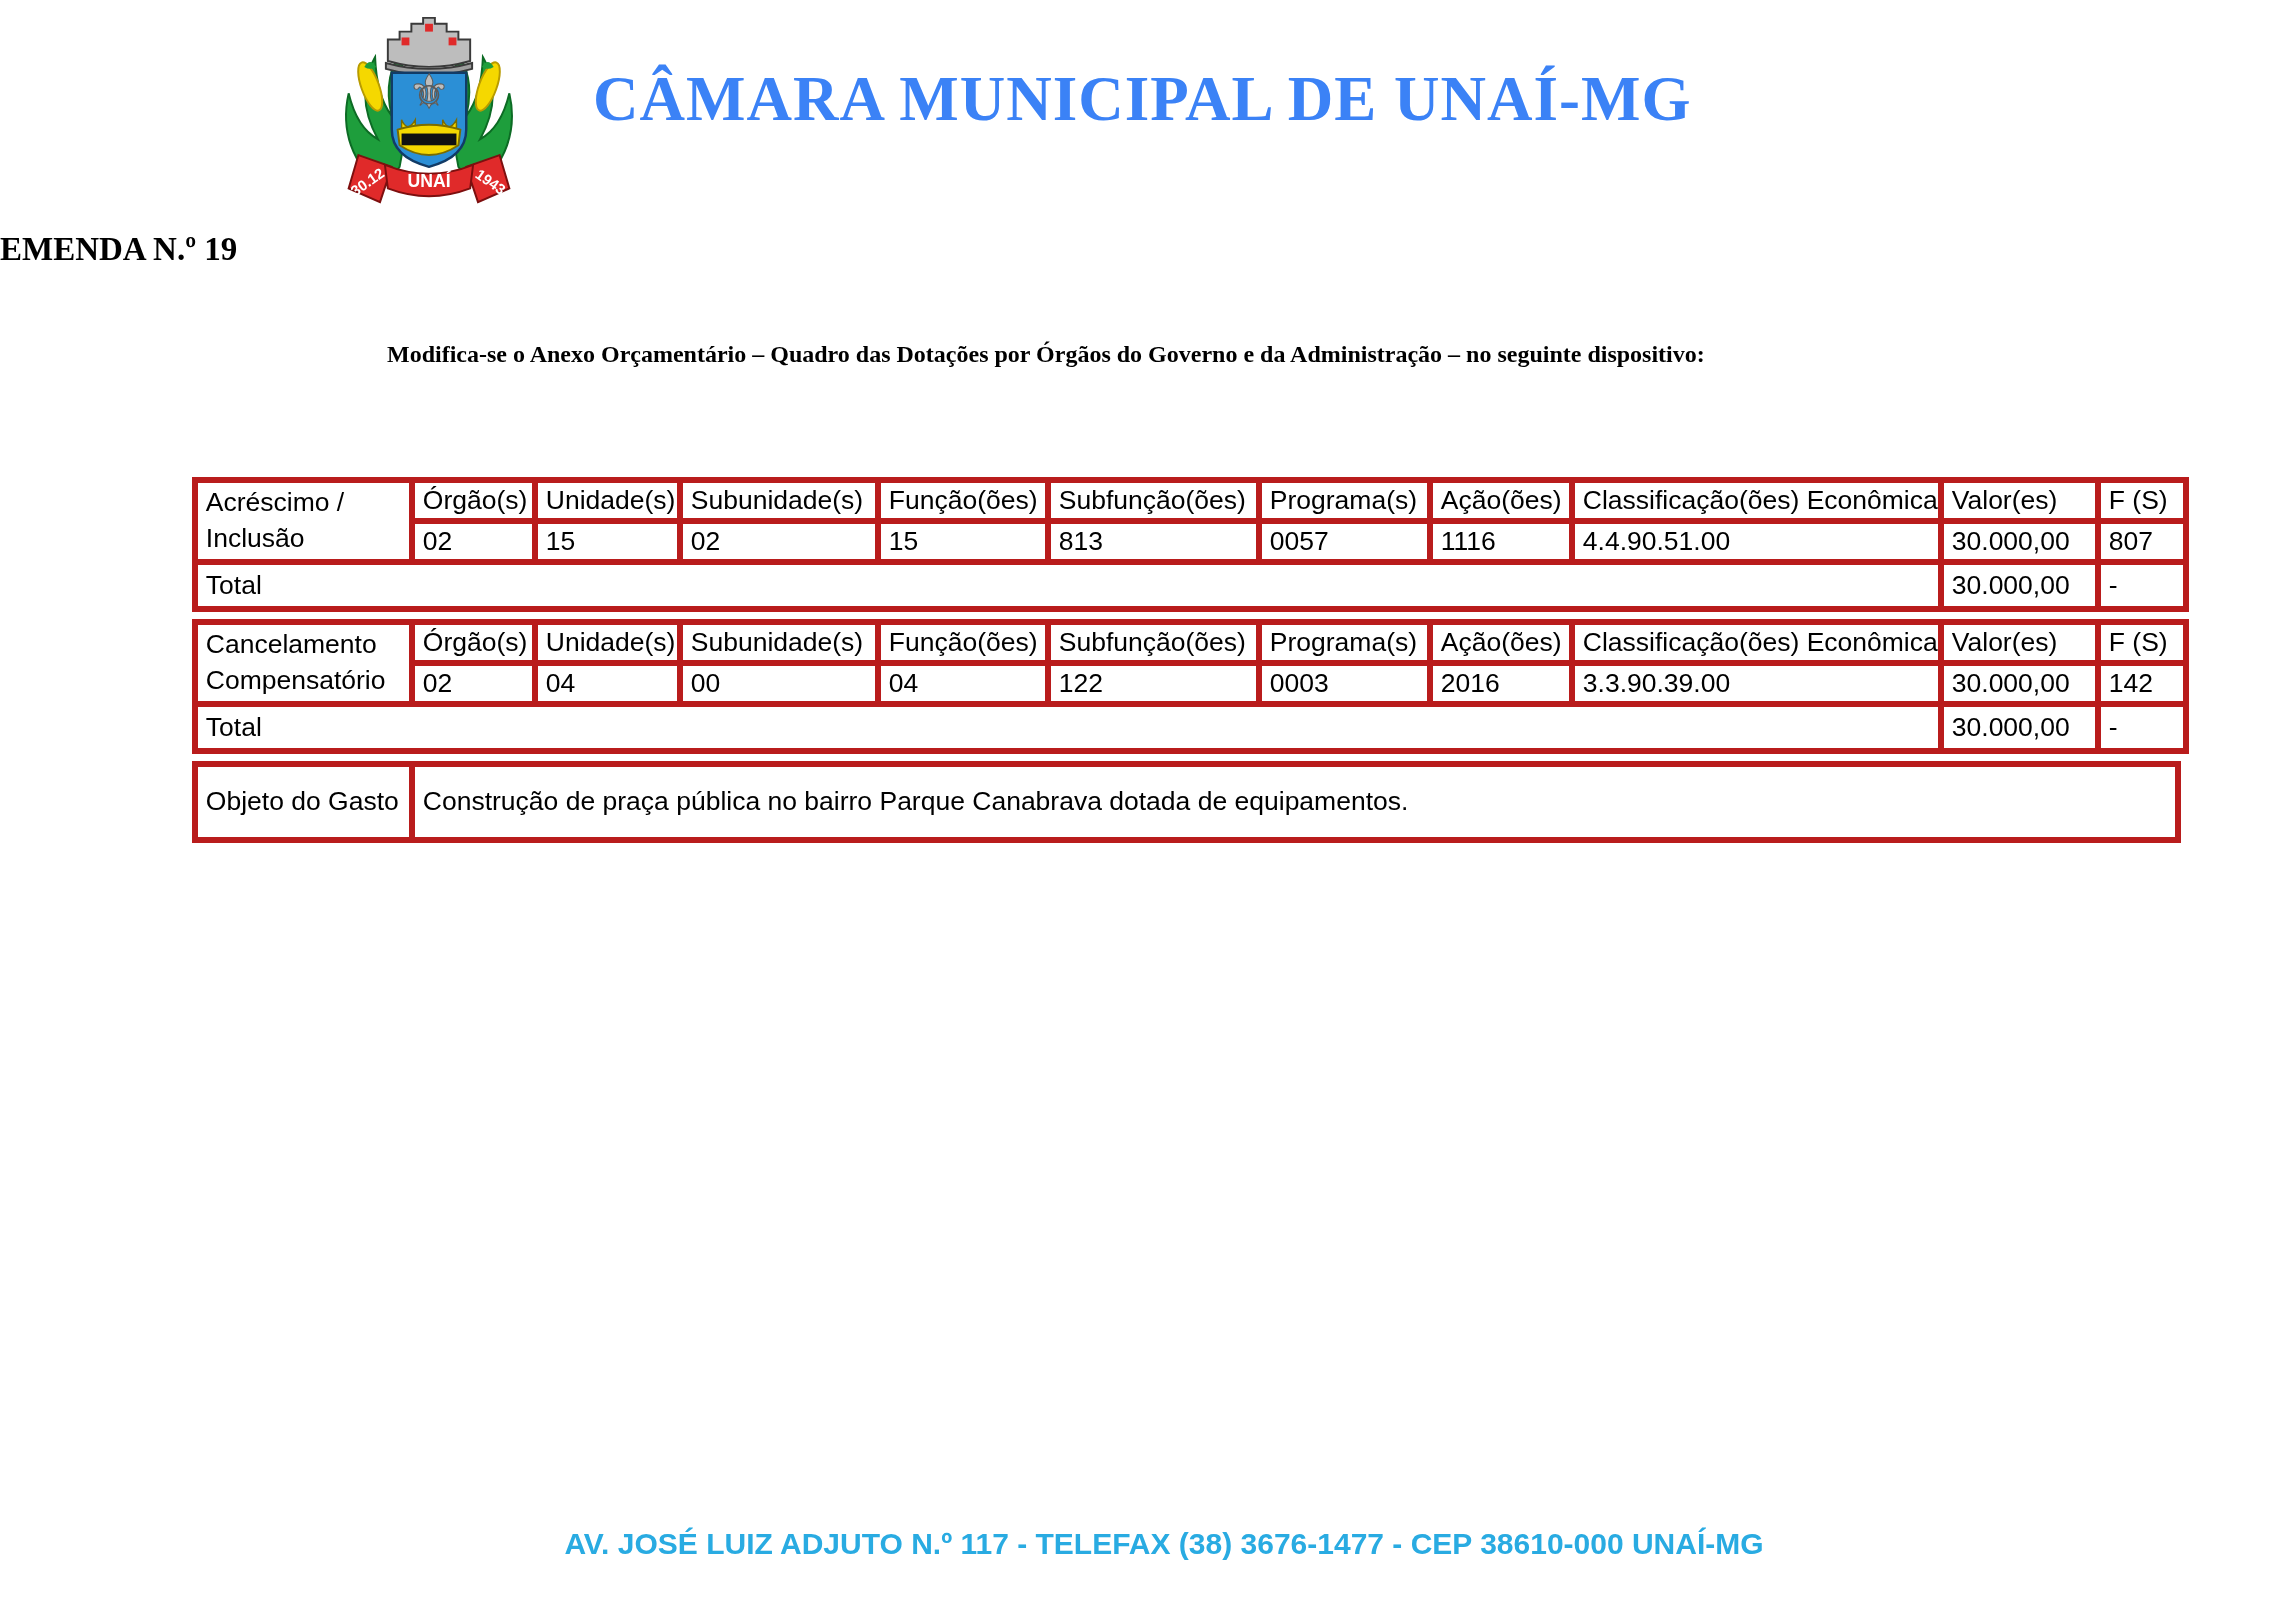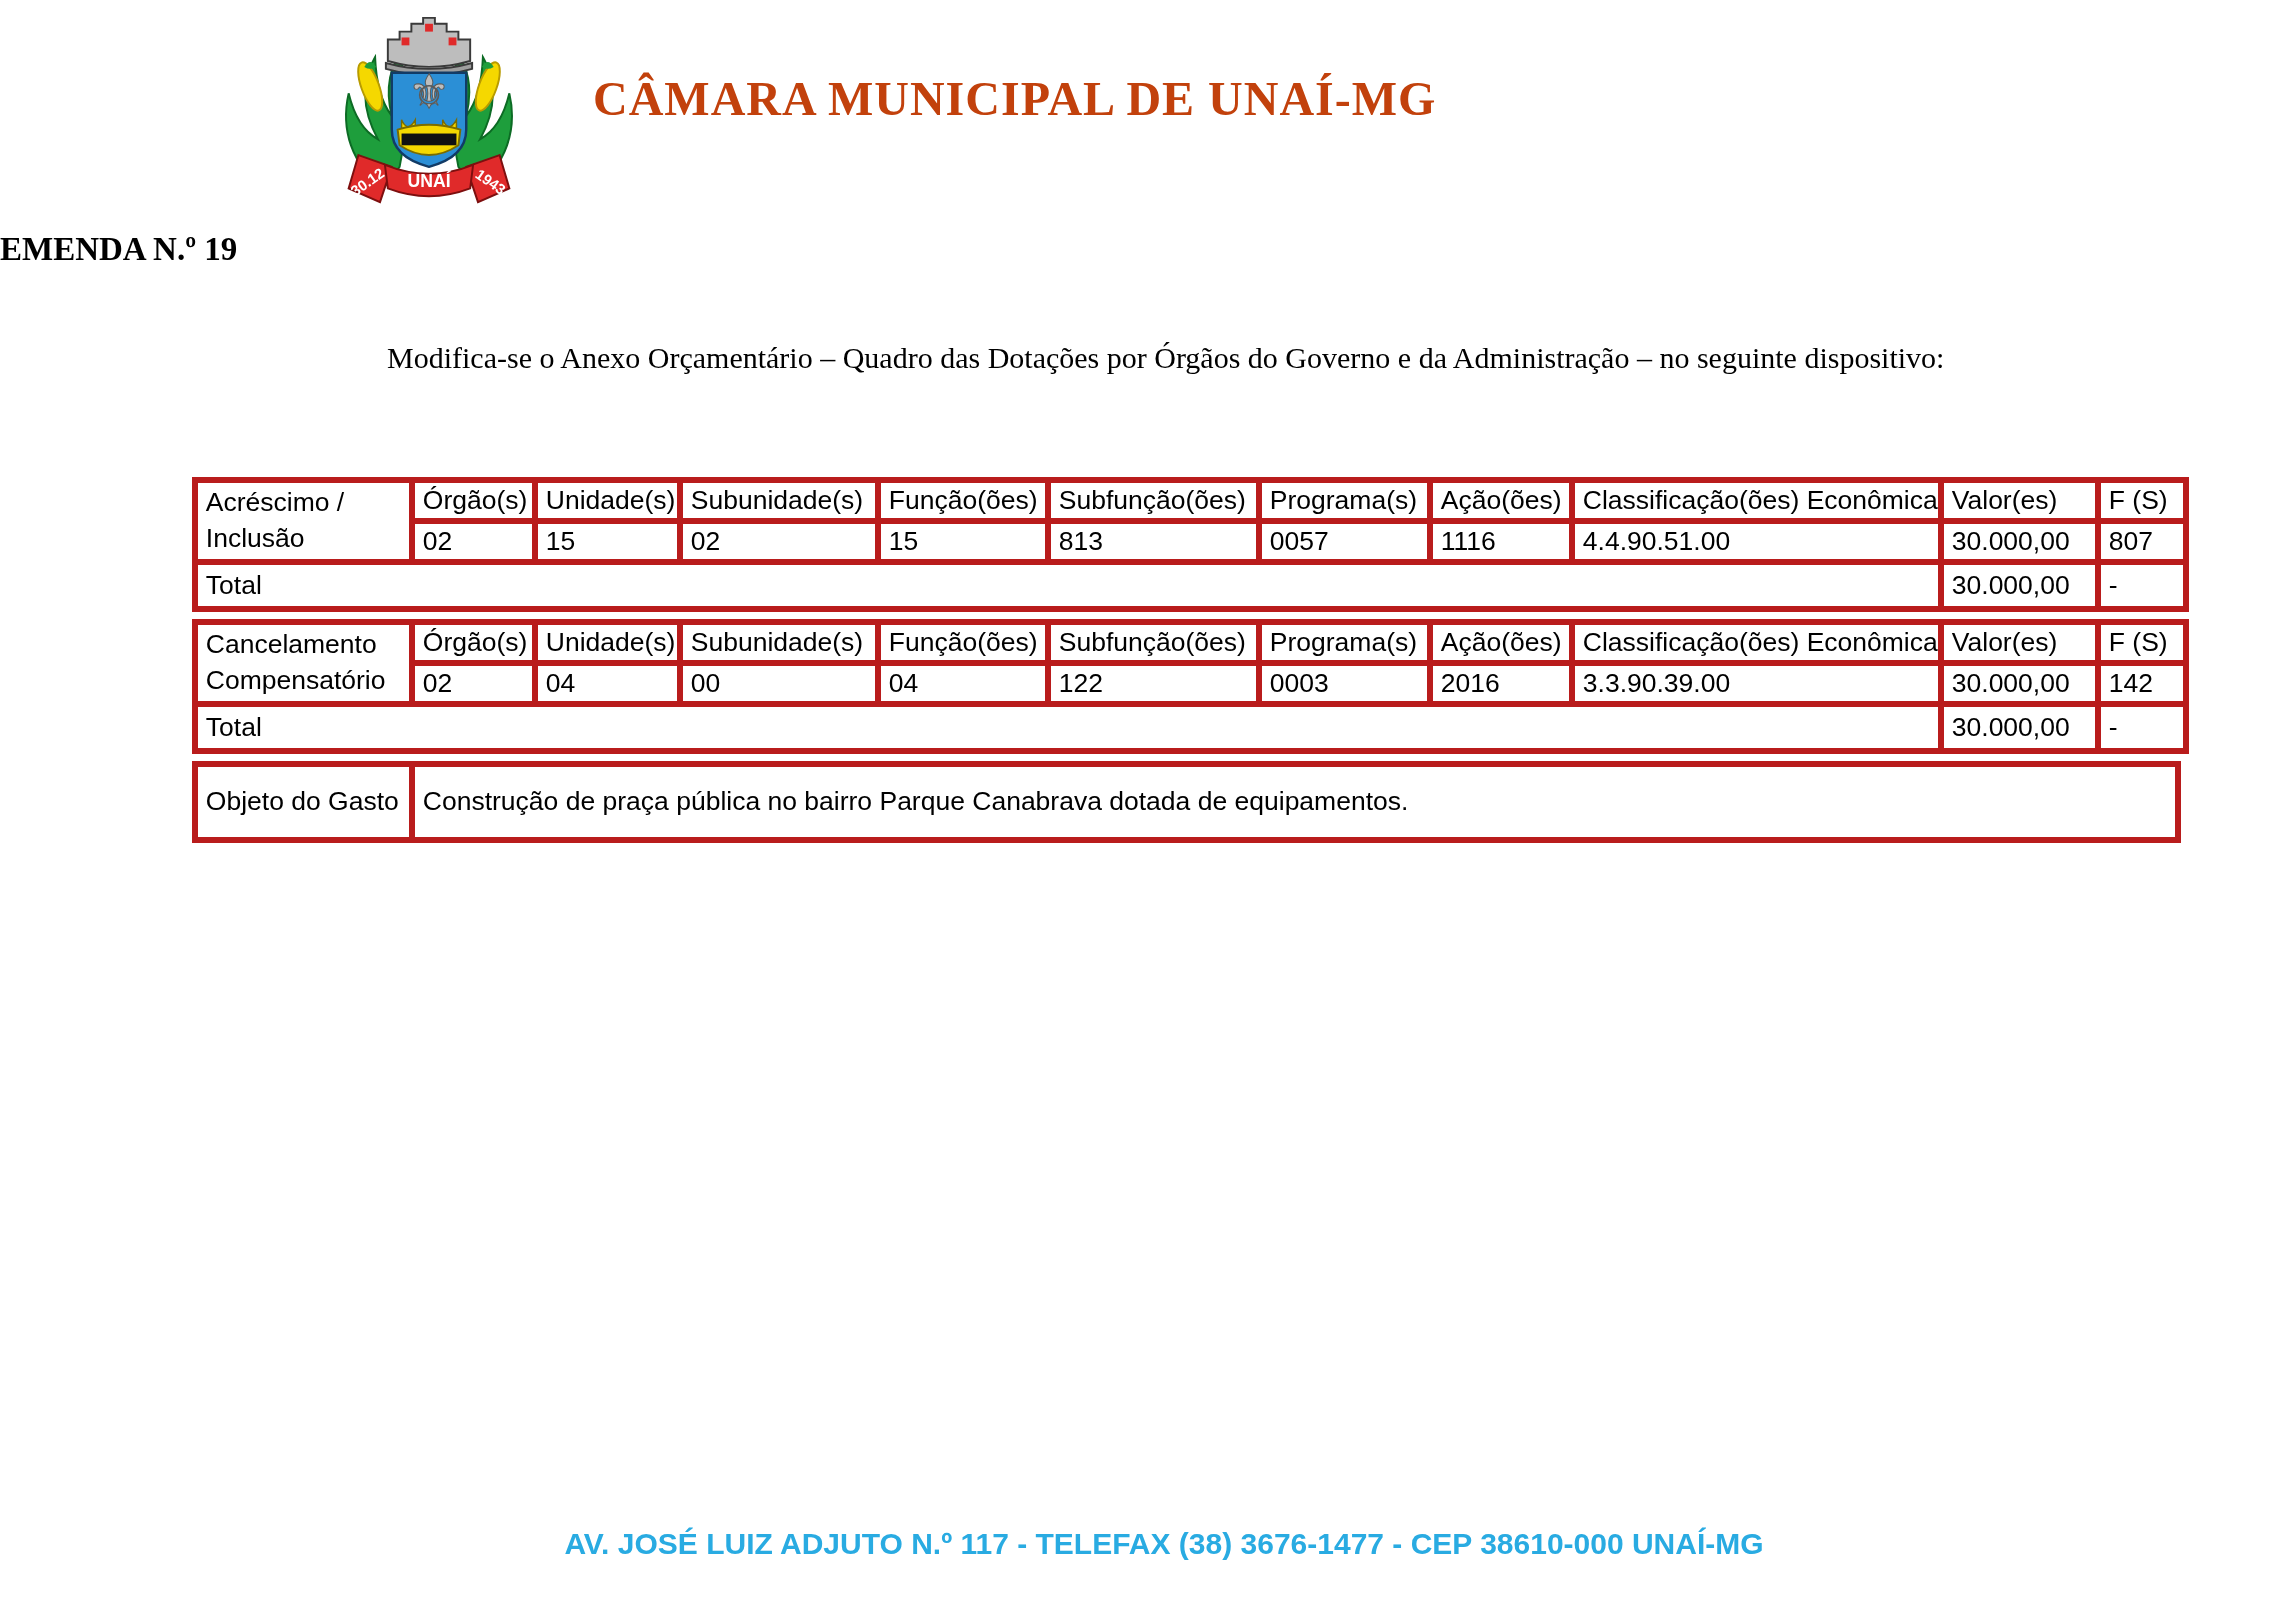--- a/index.html
+++ b/index.html
@@ -18,46 +18,47 @@
   .logo {
     position: absolute;
     left: 331px;
     top: 9.8px;
     width: 196px;
     height: 201px;
   }
   .org-title {
     position: absolute;
     left: 593px;
-    top: 71px;
+    top: 63px;
     font-family: "Liberation Serif", serif;
     font-weight: bold;
-    font-size: 48px;
+    font-size: 63px;
     letter-spacing: 1px;
-    color: #c2410c;
+    color: #3b82f6;
     white-space: nowrap;
   }
   .emenda-title {
     position: absolute;
     top: 231px;
     left: 0;
     width: 100%;
     text-align: left;
     font-family: "Liberation Serif", serif;
     font-weight: bold;
     font-size: 33px;
   }
   .intro {
     position: absolute;
     left: 387px;
     top: 341px;
     width: 1754px;
     font-family: "Liberation Serif", serif;
-    font-size: 30px;
+    font-size: 24px;
     white-space: nowrap;
+    font-weight: bold;
   }
   
   .budget-area {
     position: absolute;
     left: 192px;
     top: 477px;
     width: 1993px;
   }
   table.budget {
     border-collapse: collapse;

